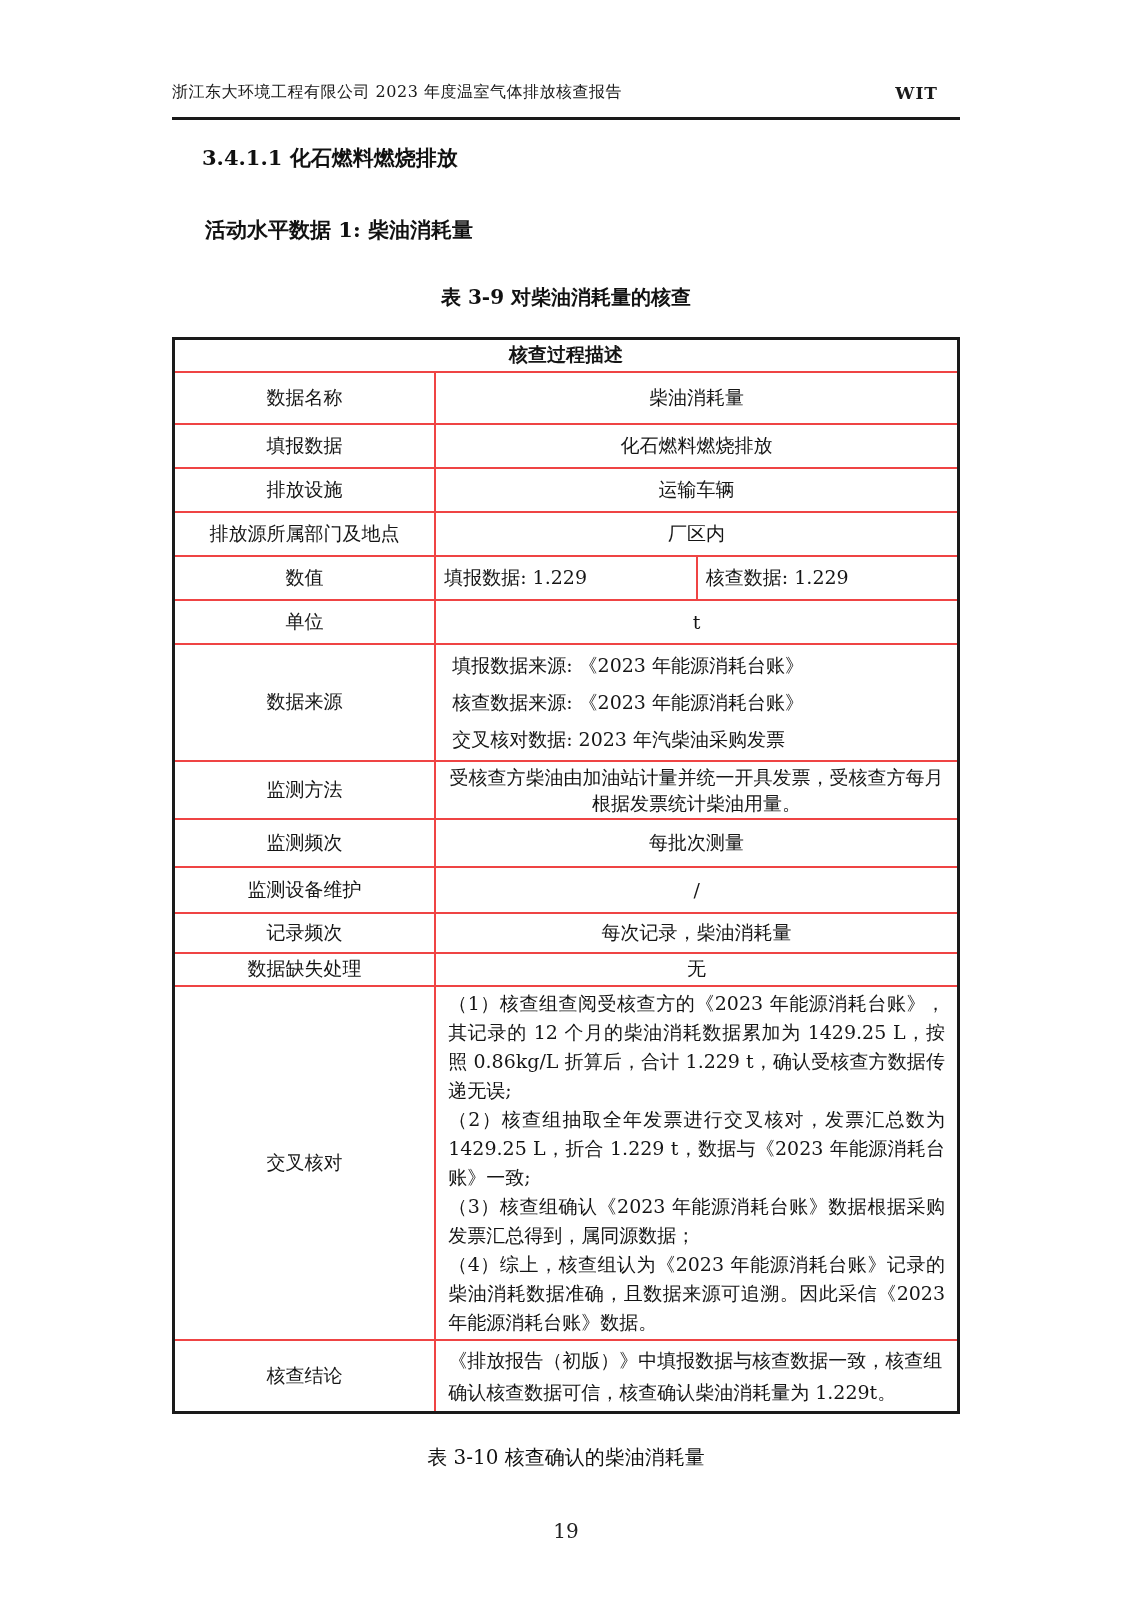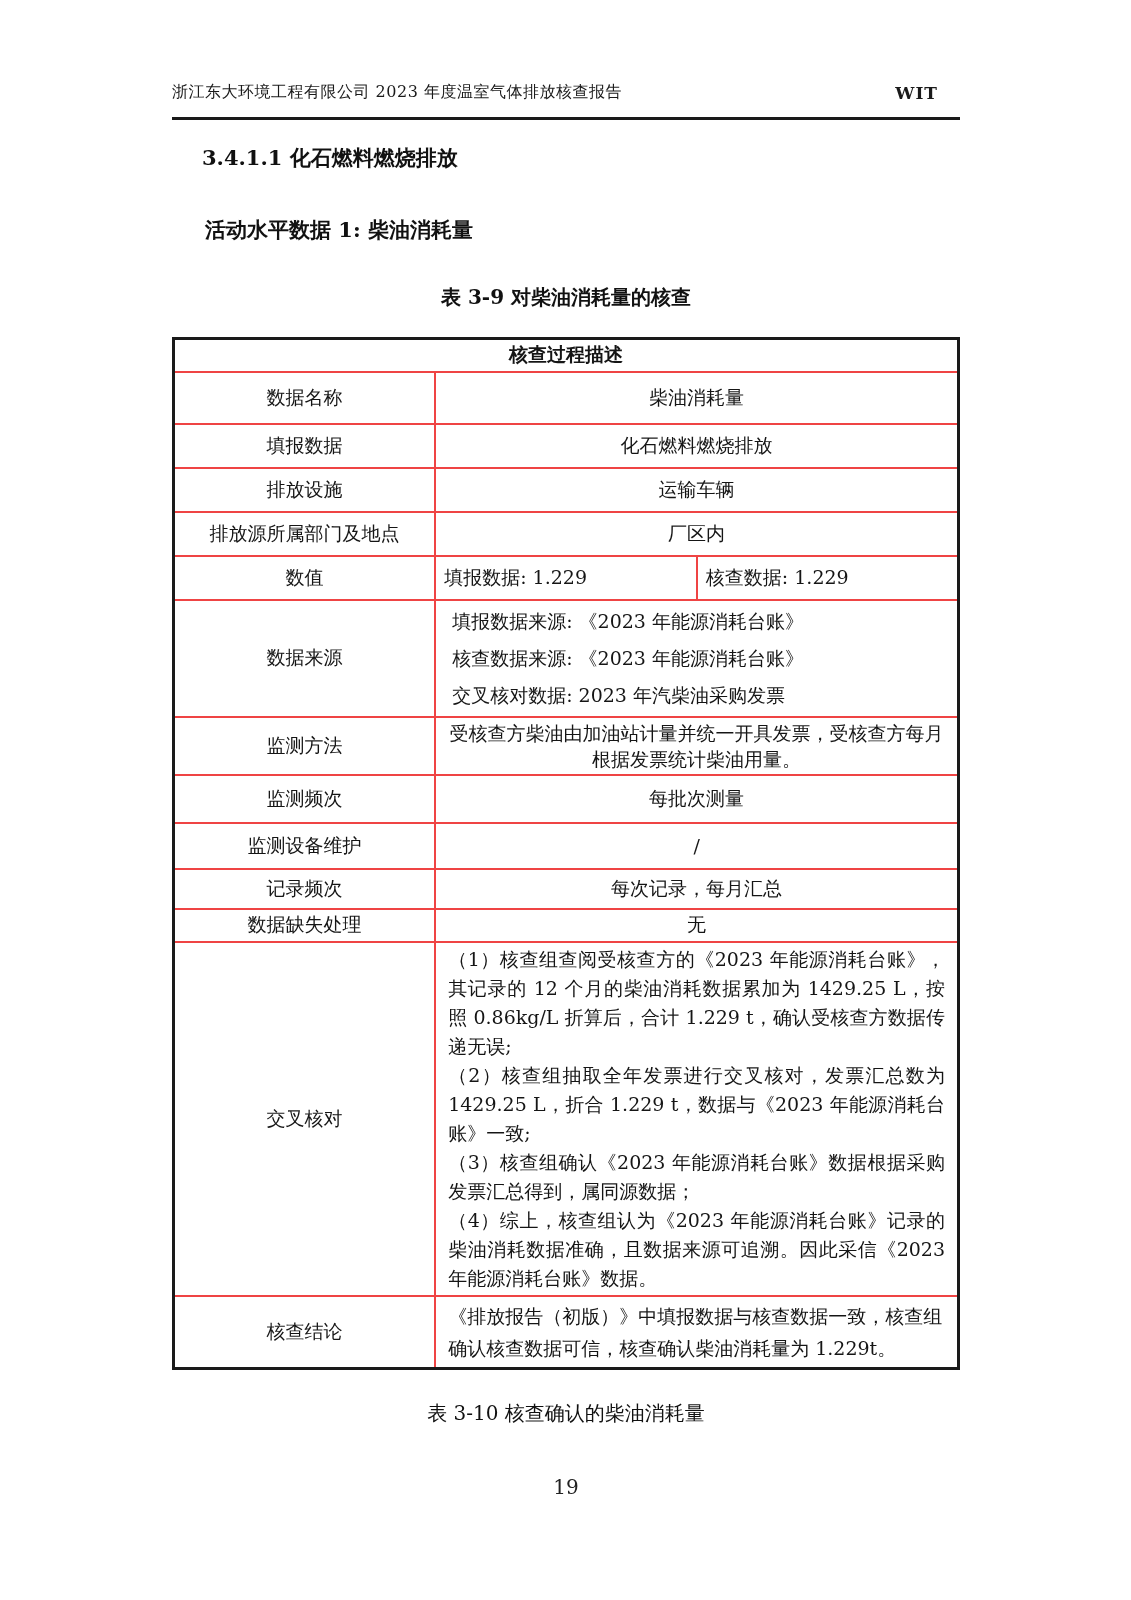--- a/index.html
+++ b/index.html
@@ -136,20 +136,24 @@
       </tr>
       <tr class="r44">
         <td class="lbl">排放源所属部门及地点</td>
         <td class="val" colspan="2">厂区内</td>
       </tr>
       <tr class="r44 r-num">
         <td class="lbl">数值</td>
         <td class="val-left sub1">填报数据: 1.229</td>
         <td class="val-left">核查数据: 1.229</td>
       </tr>
+      <tr class="r44">
+        <td class="lbl">单位</td>
+        <td class="val" colspan="2">t</td>
+      </tr>
       <tr class="r-src">
         <td class="lbl">数据来源</td>
         <td colspan="2">
           <div class="src-line">填报数据来源: 《2023 年能源消耗台账》</div>
           <div class="src-line">核查数据来源: 《2023 年能源消耗台账》</div>
           <div class="src-line">交叉核对数据: 2023 年汽柴油采购发票</div>
         </td>
       </tr>
       <tr class="r-method">
         <td class="lbl">监测方法</td>
@@ -160,21 +164,21 @@
       <tr class="r-freq">
         <td class="lbl">监测频次</td>
         <td class="val" colspan="2">每批次测量</td>
       </tr>
       <tr class="r-maint">
         <td class="lbl">监测设备维护</td>
         <td class="val" colspan="2">/</td>
       </tr>
       <tr class="r-rec">
         <td class="lbl">记录频次</td>
-        <td class="val" colspan="2">每次记录，每月汇总</td>
+        <td class="val" colspan="2">每次记录，柴油消耗量</td>
       </tr>
       <tr class="r-miss">
         <td class="lbl">数据缺失处理</td>
         <td class="val" colspan="2">无</td>
       </tr>
       <tr class="r-cross">
         <td class="lbl">交叉核对</td>
         <td colspan="2">
           <div class="cross-par">（1）核查组查阅受核查方的《2023 年能源消耗台账》，其记录的 12 个月的柴油消耗数据累加为 1429.25 L，按照 0.86kg/L 折算后，合计 1.229 t，确认受核查方数据传递无误;</div>
           <div class="cross-par">（2）核查组抽取全年发票进行交叉核对，发票汇总数为 1429.25 L，折合 1.229 t，数据与《2023 年能源消耗台账》一致;</div>

